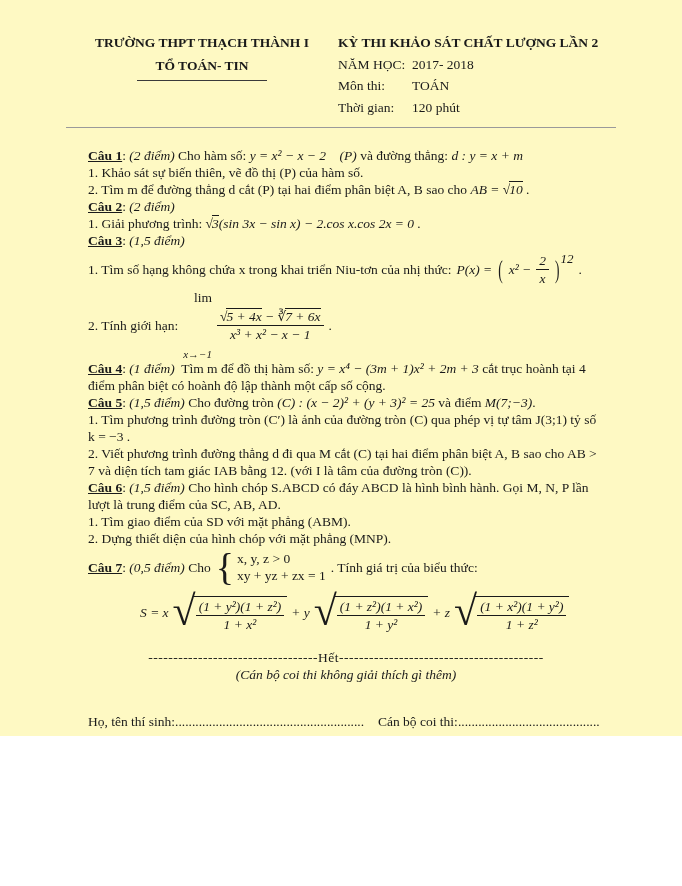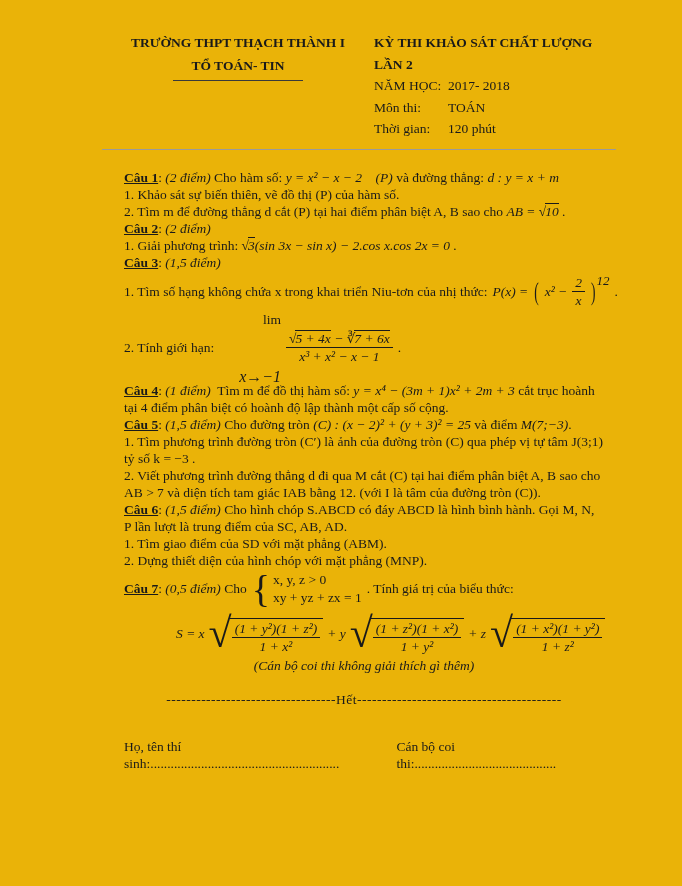--- a/index.html
+++ b/index.html
@@ -1,21 +1,21 @@
 <!DOCTYPE html>
 <html><head>
 <meta charset="utf-8">
 <style>
   * { box-sizing: border-box; }
   body { margin: 0; background: #ffffff; }
   .page {
-    width: 682px; height: 886px; overflow: hidden;
+    width: 682px; height: 736px; overflow: hidden;
     font-family: "Liberation Serif", serif;
     font-size: 13.5px; line-height: 17px; color: #1a1a1a;
-    padding-top: 32px; position: relative; background: #eab308; padding-left: 36px;
+    padding-top: 32px; position: relative; background: #fef9c3;
   }
   
   .header { display: flex; padding: 0 60px 0 66px; }
   .header-left { width: 272px; text-align: center; font-weight: bold; line-height: 21px; }
   .dept { display: inline-block; border-bottom: 1.3px solid #3a3a3a; padding: 0 18px 4px; margin-top: 2px; }
   .header-right { flex: 1; line-height: 21.5px; }
   .exam-title { font-weight: bold; }
   .kv .k { display: inline-block; width: 74px; }
   .divider { border: none; border-top: 1px solid #9a9a9a; margin: 9px 66px 0 66px; }
   
@@ -30,21 +30,21 @@
   .sqrt { white-space: nowrap; font-style: italic; }
   .sqrt .rs { font-style: normal; margin-right: -1px; }
   .sqrt .rc { border-top: 1px solid #1a1a1a; }
   
   .frac { display: inline-flex; flex-direction: column; text-align: center; vertical-align: middle; line-height: 15px; }
   .frac .fn { border-bottom: 1px solid #1a1a1a; padding: 0 3px 1px; }
   .frac .fd { padding-top: 1px; }
   
   .limwrap { display: inline-flex; flex-direction: column; align-items: flex-end; gap: 44px; }
   .limwrap .lw { font-style: normal; line-height: 14px; }
-  .limwrap .ls { font-size: 16px; line-height: 11px; font-style: italic; margin-left: 20px; }
+  .limwrap .ls { font-size: 11px; line-height: 11px; font-style: italic; }
   
   .bp { display: inline-block; transform: scaleY(1.9); font-style: normal; padding: 0 1px; }
   .exp { font-size: 13px; position: relative; top: -11px; font-style: italic; }
   
   .system { display: inline-flex; align-items: center; }
   .system .brace { font-size: 38px; line-height: 36px; font-style: normal; font-weight: 300; margin-right: 3px; }
   .system .rows { display: flex; flex-direction: column; line-height: 17.5px; }
   
   .sformula { display: flex; align-items: center; margin: 7px 0 3px 52px; font-style: italic; }
   .sformula > * { margin-right: 4px; flex: 0 0 auto; }
@@ -153,21 +153,21 @@
       <span>+ z</span>
       <span class="bigsqrt">
           <span class="r2">√</span>
           <span class="c2"><span class="frac">
               <span class="fn">(1 + x²)(1 + y²)</span>
               <span class="fd">1 + z²</span>
             </span></span>
         </span>
     </div>
 
+    <p class="para het">----------------------------------Hết-----------------------------------------</p>
     <p class="para note">(Cán bộ coi thi không giải thích gì thêm)</p>
-    <p class="para het">----------------------------------Hết-----------------------------------------</p>
     <div class="sign">
       <span class="blk1"><span>Họ, tên thí sinh:</span><span>........................................................</span></span>
       <span class="blk2"><span>Cán bộ coi thi:</span><span>..........................................</span></span>
     </div>
 
   </div>
 </div>
 
 </body></html>

